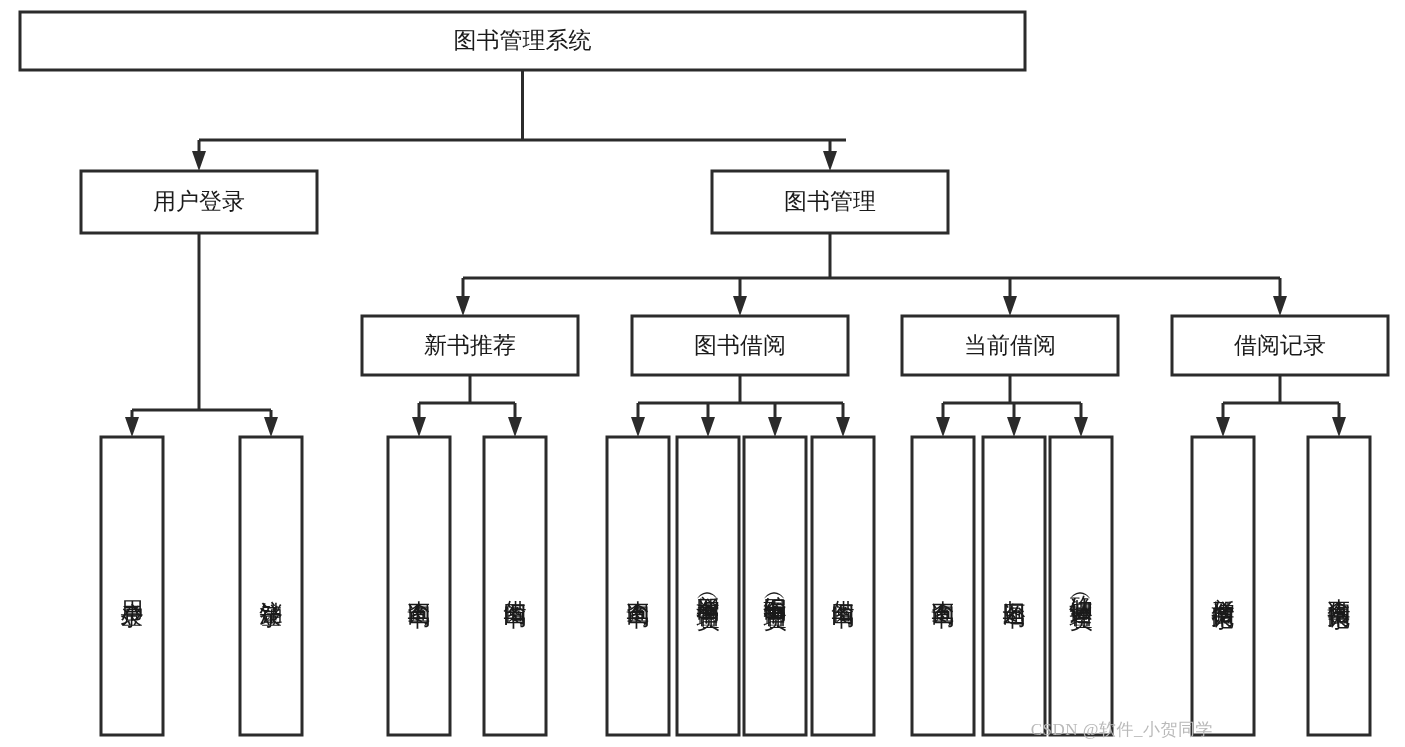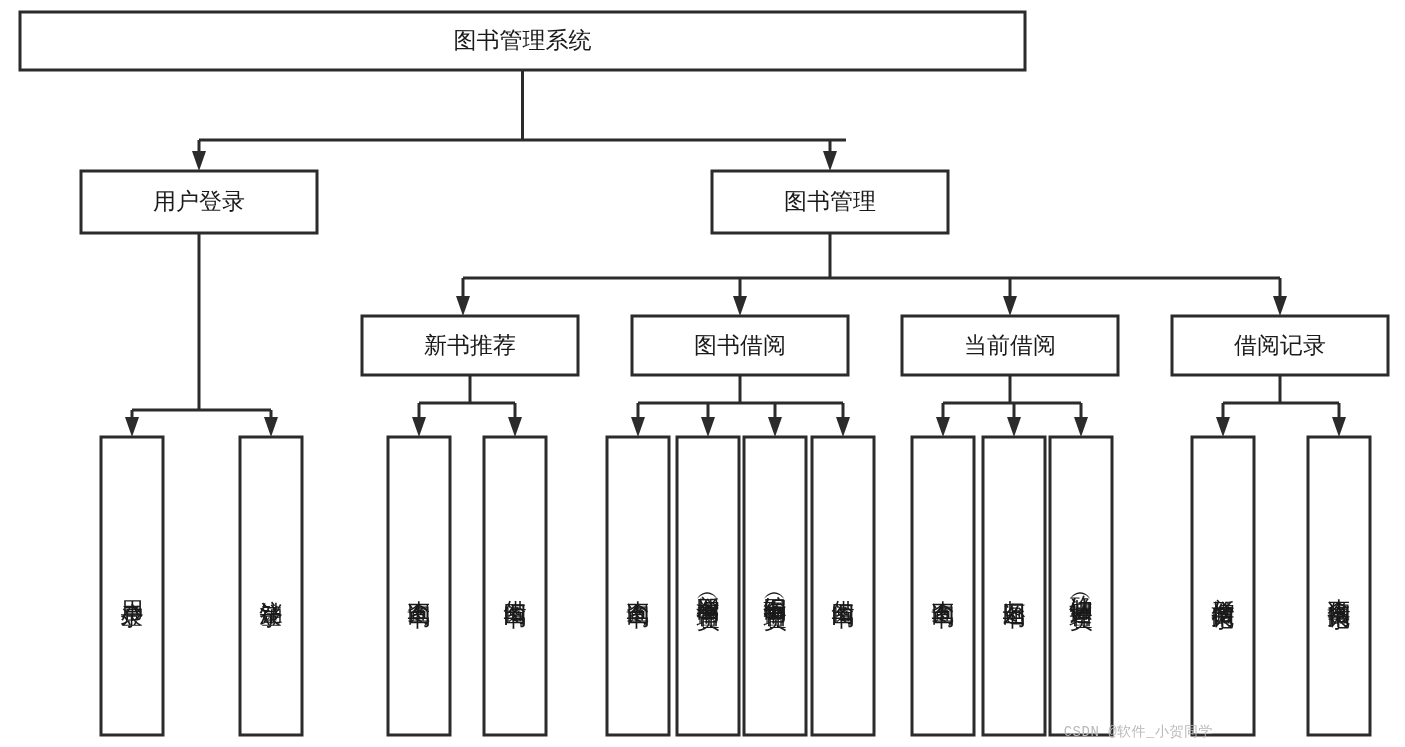--- a/index.html
+++ b/index.html
@@ -62,22 +62,22 @@
     align-items: center;
     justify-content: center;
     text-align: center;
     white-space: nowrap;
     pointer-events: none;
   }
   .watermark {
     position: absolute;
     right: 8px;
     bottom: 6px;
-    font-family: Liberation Mono, monospace;
-    font-size: 14px;
+    font-family: Liberation Serif, serif;
+    font-size: 17px;
     color: #b9b9b9;
     letter-spacing: 0.5px;
     user-select: none;
     white-space: nowrap;
   }
 </style>
 </head>
 <body>
 
 <div id="diagram-root">

